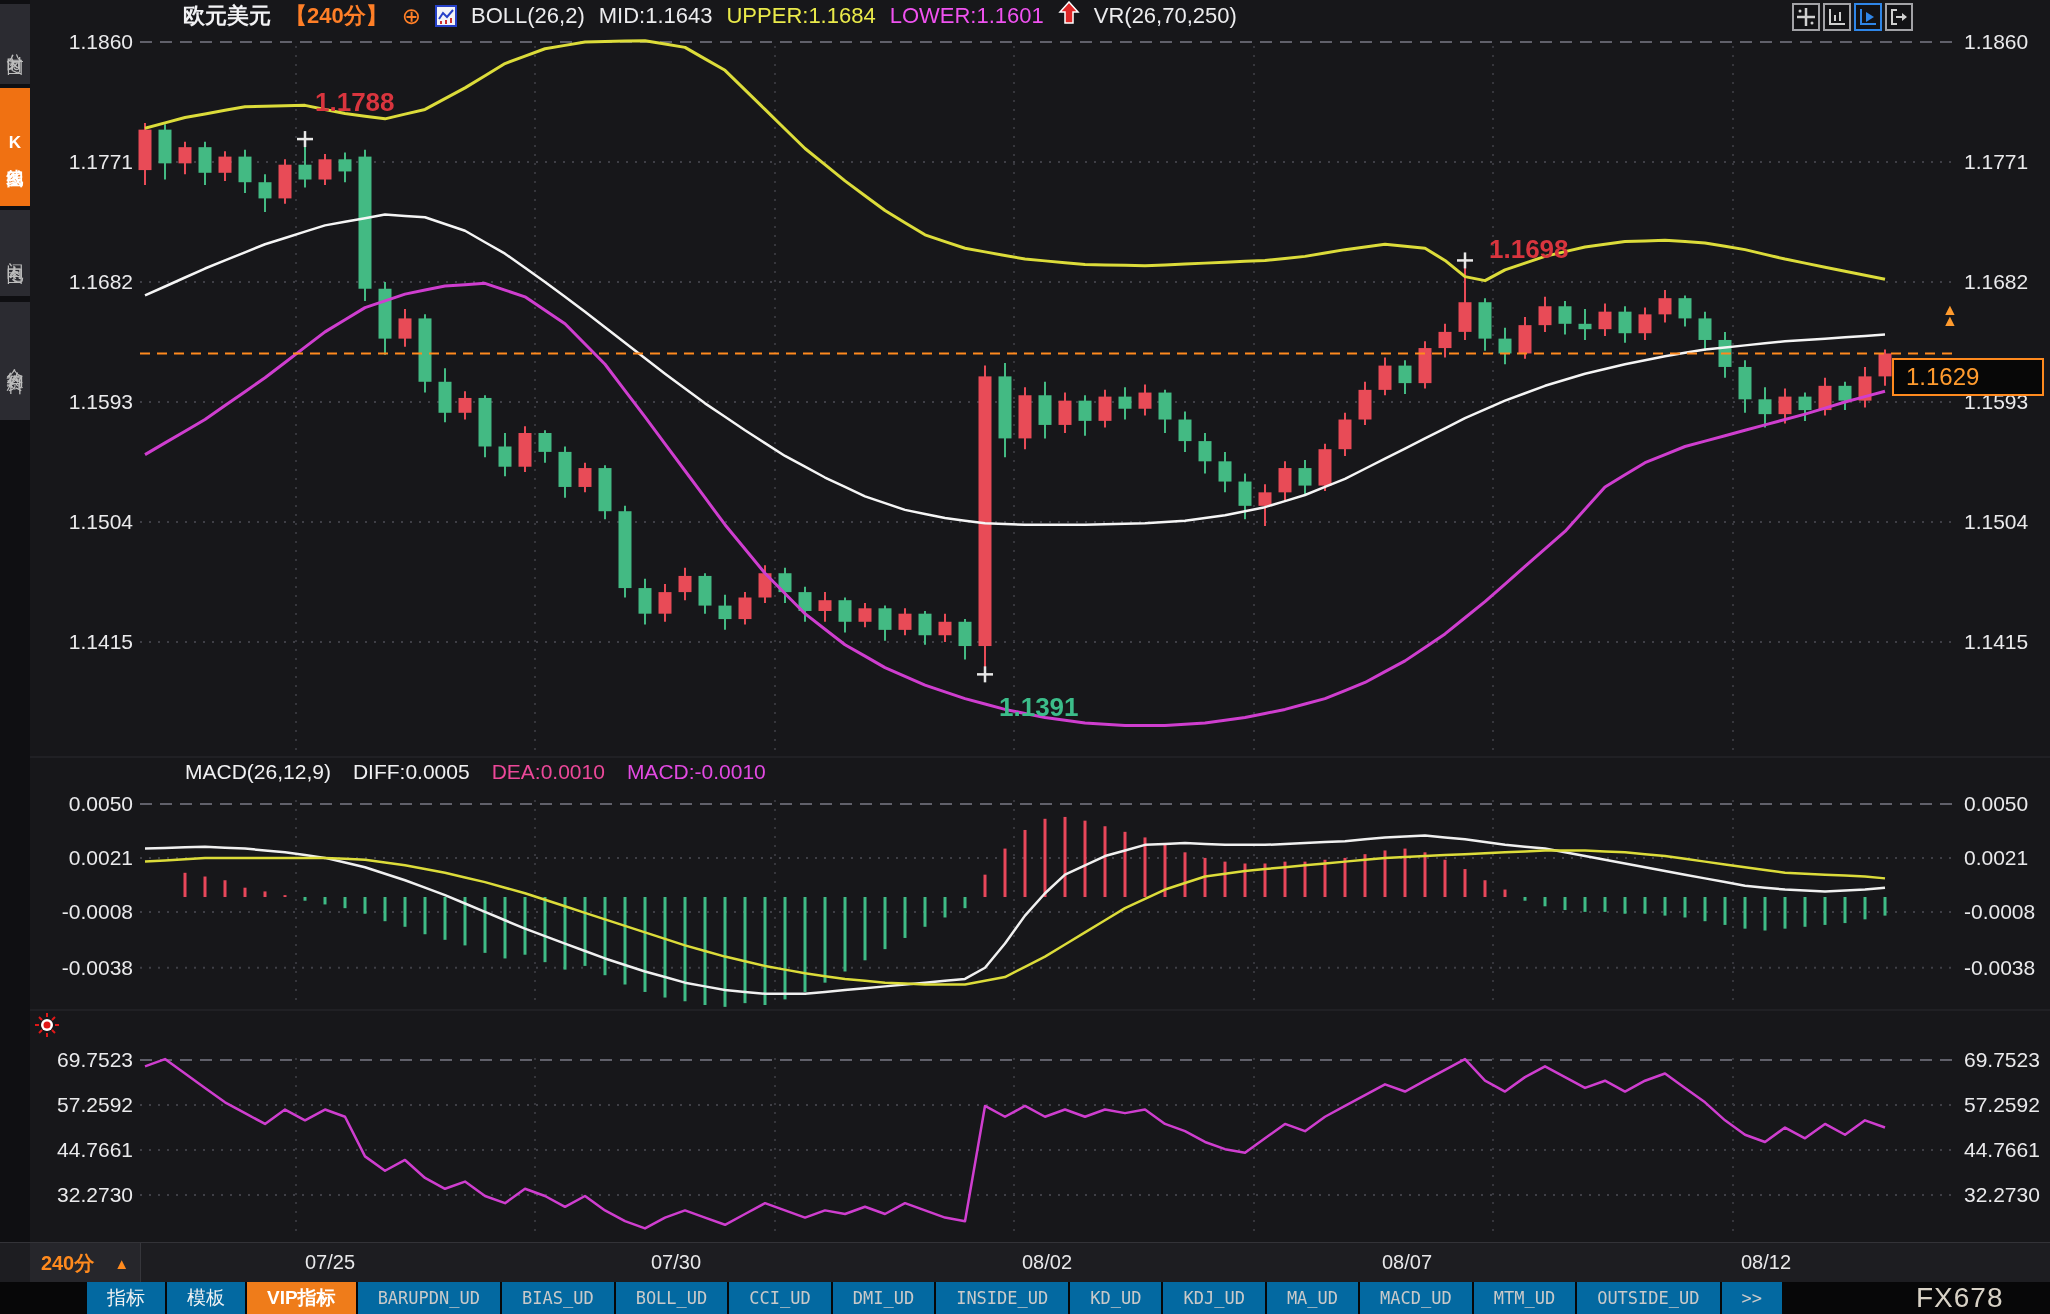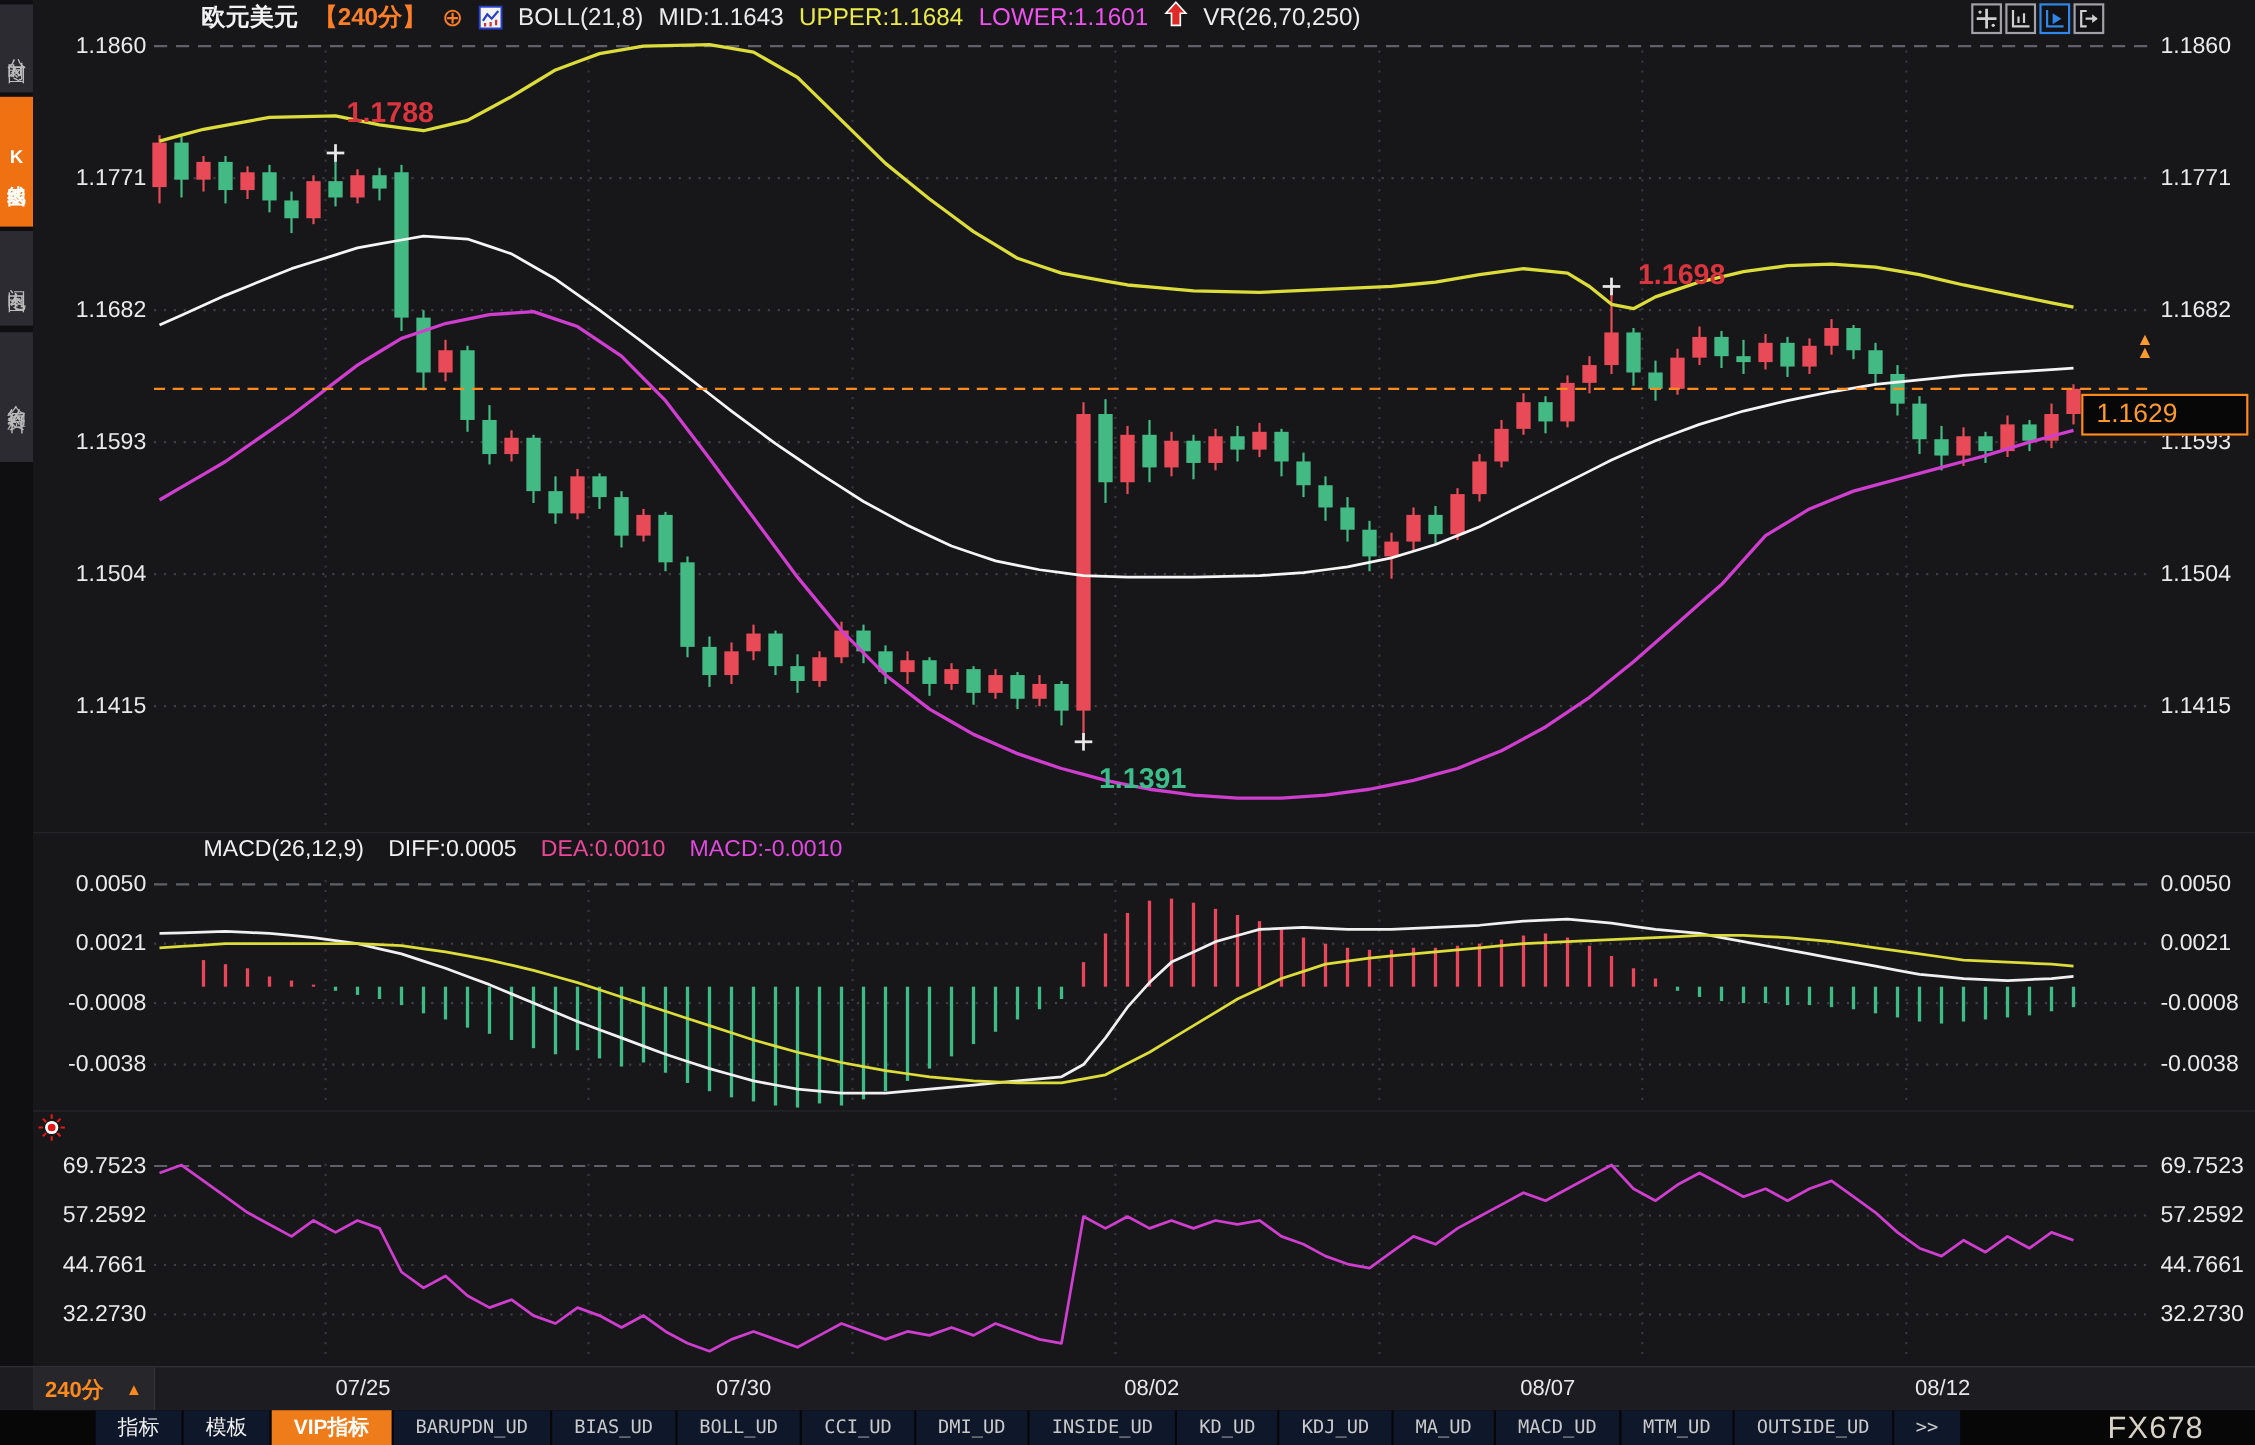--- a/index.html
+++ b/index.html
@@ -47,21 +47,21 @@
          border-top:1px solid #333338;z-index:5;}
   #period-cell{position:absolute;left:30px;top:0;width:110px;height:40px;background:#26262b;
      border-right:1px solid #36363b;color:#ff8a1e;font-size:20px;font-weight:bold;
      display:flex;align-items:center;justify-content:center;gap:20px;cursor:pointer;}
   #period-cell .tri{font-size:15px;}
   .x-label{position:absolute;top:8px;width:90px;margin-left:-45px;text-align:center;
      color:#e8e8ea;font-size:20px;font-weight:normal;}
   
   #tabbar{position:absolute;left:0;top:1282px;width:2050px;height:32px;background:#070708;
      display:flex;align-items:stretch;padding-left:87px;box-sizing:border-box;z-index:5;}
-  .tab{background:#0f172a;margin-right:2px;display:flex;align-items:center;padding:0 20px;
+  .tab{background:#0369a1;margin-right:2px;display:flex;align-items:center;padding:0 20px;
      font-size:17px;color:#c9c9c9;font-family:"DejaVu Sans Mono","Liberation Mono",monospace;
      cursor:pointer;white-space:nowrap;}
   .tab.cn{font-family:"Liberation Sans","DejaVu Sans",sans-serif;font-size:19px;color:#f2f2f2;}
   .tab.active{background:#ef7c1a;color:#ffffff;font-weight:bold;}
   
   #watermark{position:absolute;left:1916px;top:1282px;font-size:28px;color:#d8d2c6;
      letter-spacing:1px;z-index:6;font-family:Liberation Sans, sans-serif;}
 </style>
 </head>
 <body>
@@ -402,21 +402,21 @@
     <span class="h-plus">⊕</span>
     <span class="mini-chart-icon">
       <svg width="22" height="22">
           <rect x="1" y="1" width="20" height="20" fill="#f4f4f8" stroke="#2741c8" stroke-width="2"></rect>
         <polyline points="4,14 8,8 12,12 18,5" fill="none" stroke="#2741c8" stroke-width="2"></polyline>
         <line x1="6" y1="16" x2="6" y2="19" stroke="#d03030" stroke-width="2"></line>
         <line x1="11" y1="15" x2="11" y2="19" stroke="#d03030" stroke-width="2"></line>
         <line x1="16" y1="13" x2="16" y2="18" stroke="#d03030" stroke-width="2"></line>
         </svg>
     </span>
-    <span>BOLL(21,8)</span>
+    <span>BOLL(26,2)</span>
     <span>MID:1.1643</span>
     <span class="h-upper">UPPER:1.1684</span>
     <span class="h-lower">LOWER:1.1601</span>
     <span>
       <svg width="22" height="24" viewBox="0 0 22 24">
           <path d="M11 1 L20 11 L15 11 L15 22 L7 22 L7 11 L2 11 Z" fill="#e02828" stroke="#ffffff" stroke-width="1.5"></path>
         </svg>
     </span>
     <span>VR(26,70,250)</span>
   </div>

